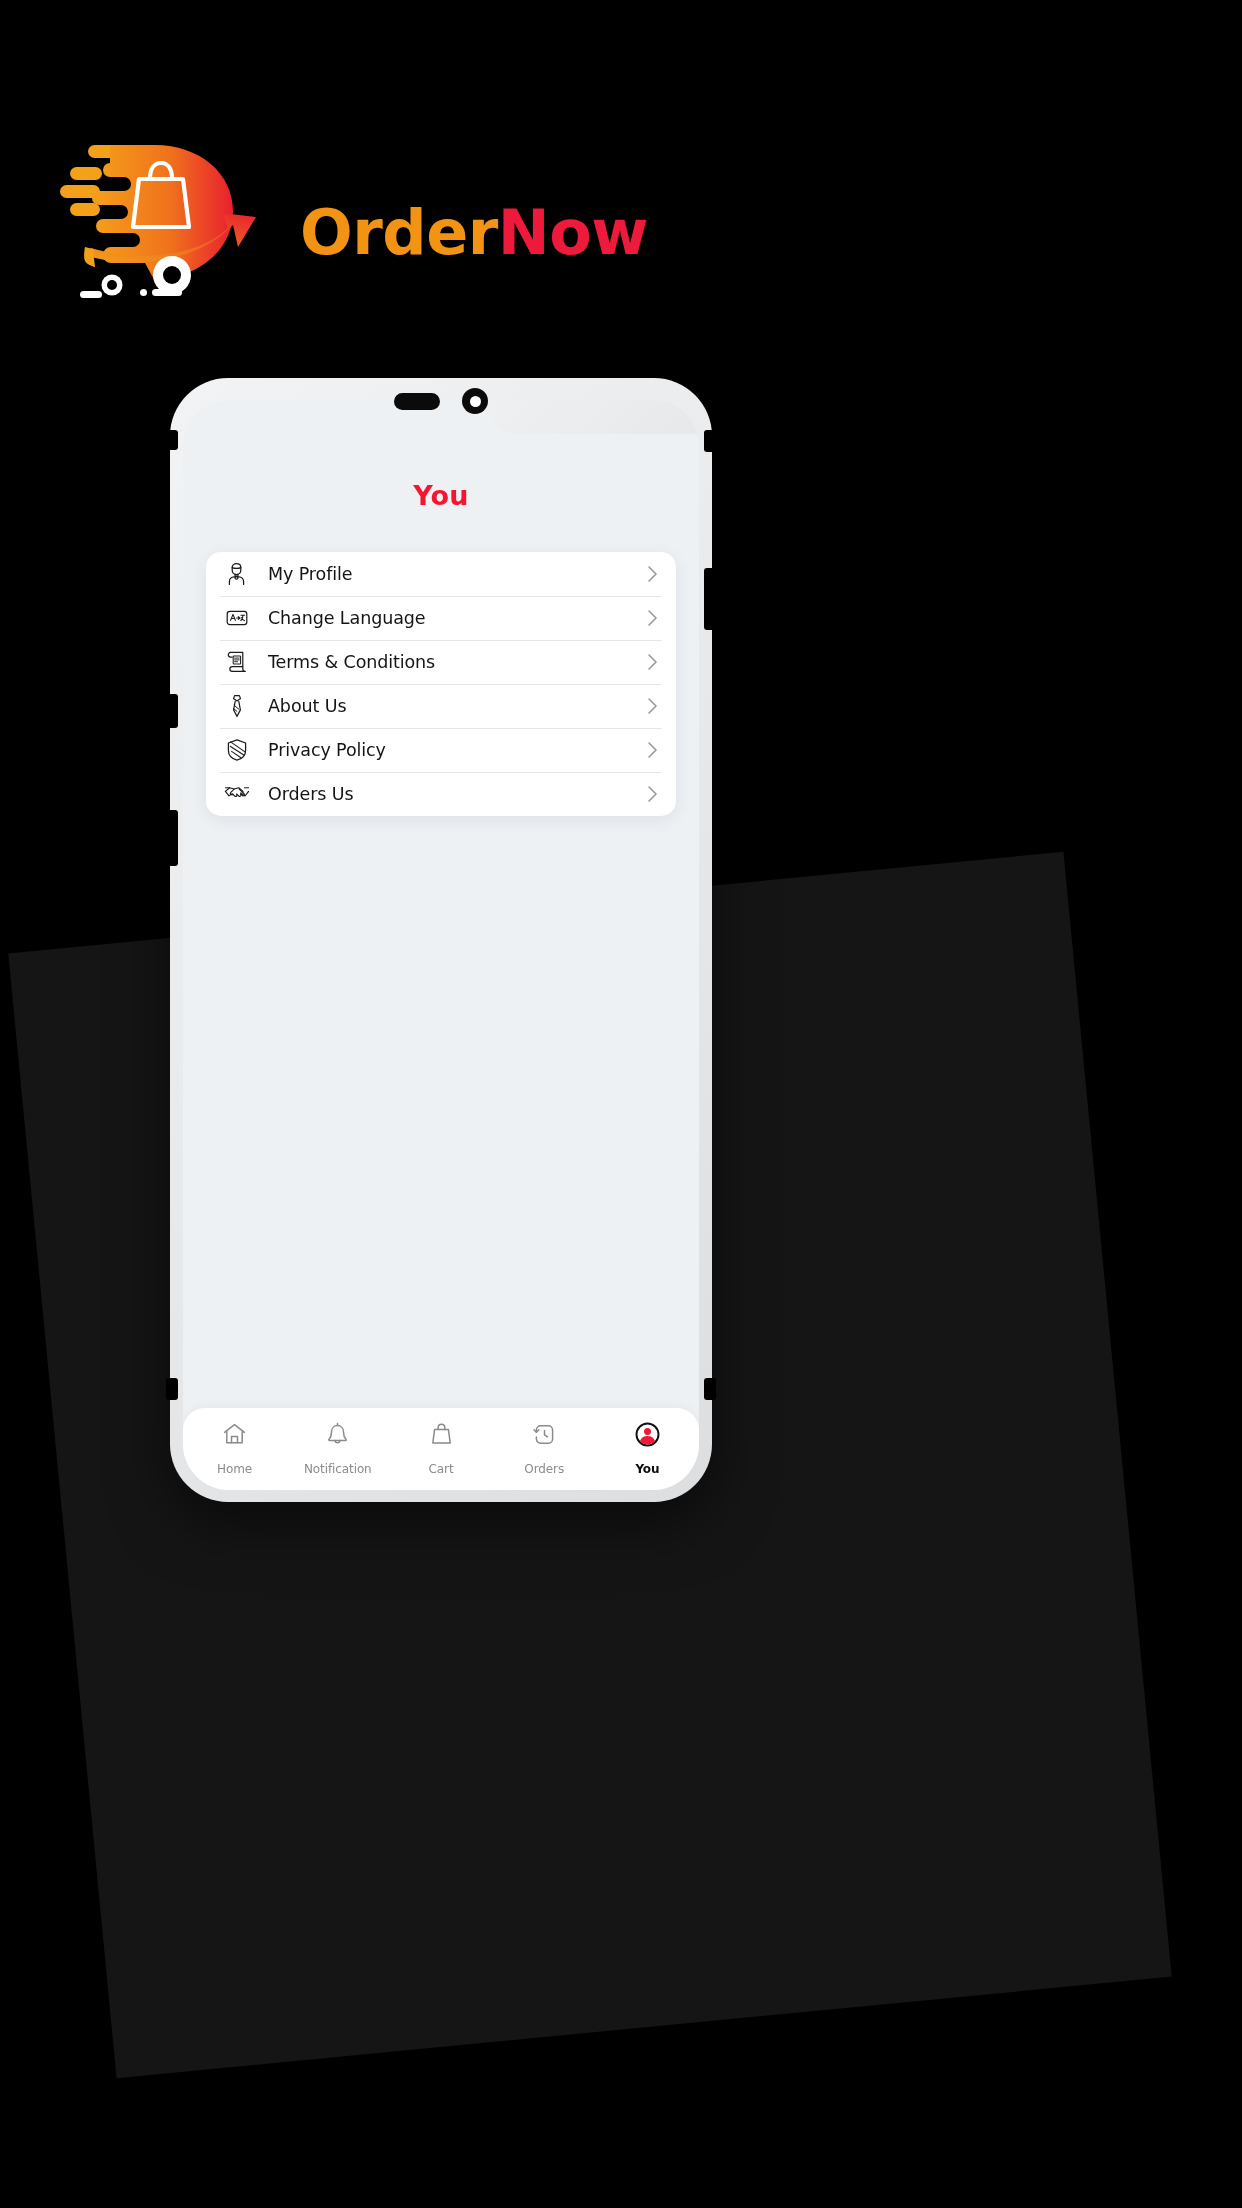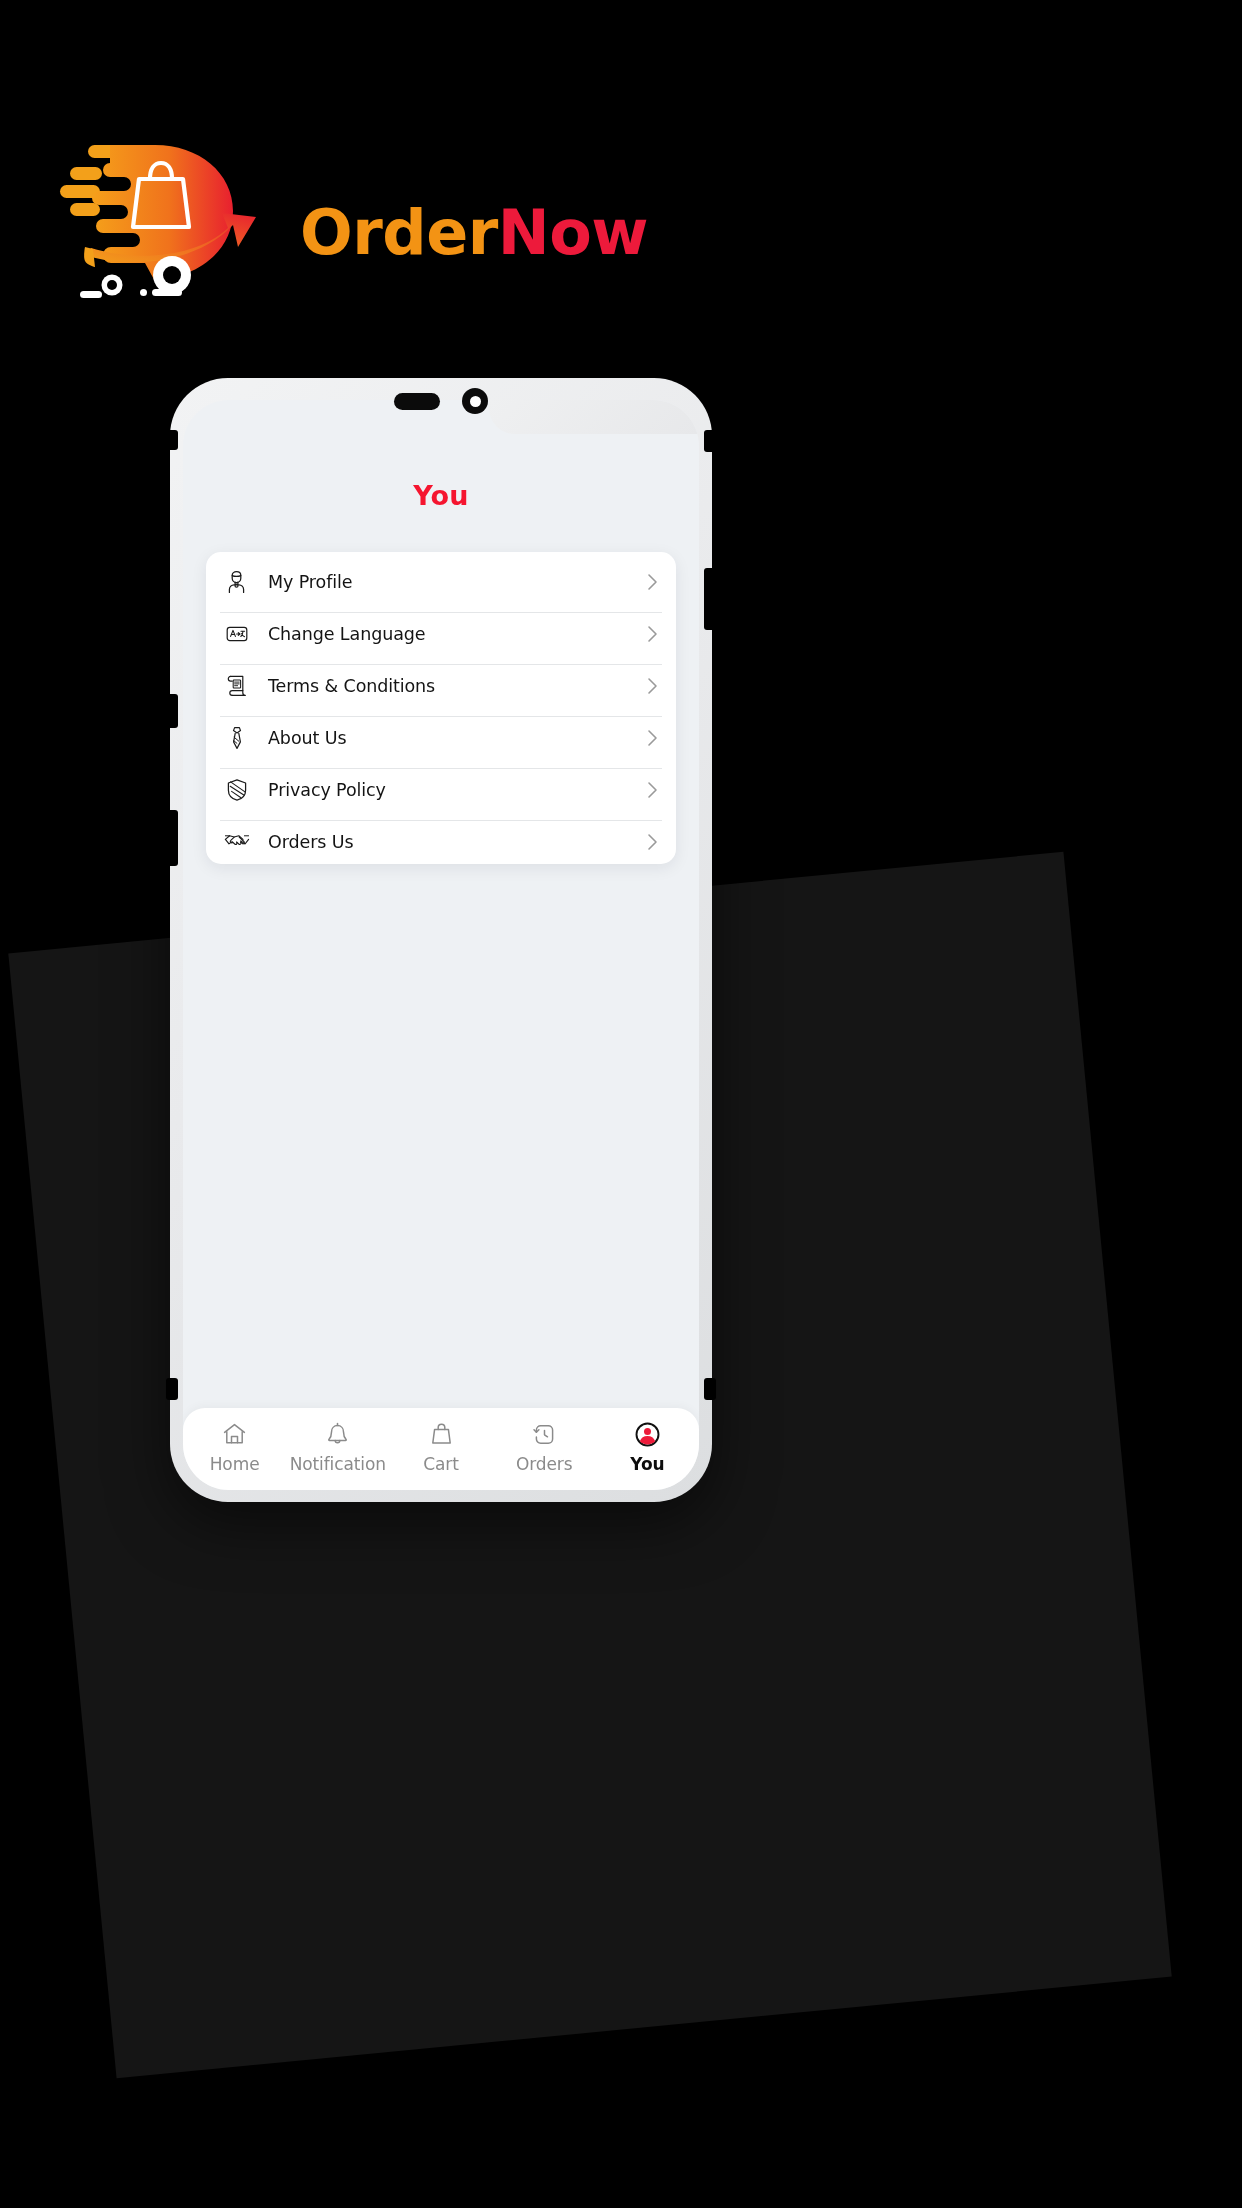--- a/index.html
+++ b/index.html
@@ -151,21 +151,20 @@
     box-shadow: 0 4px 16px rgba(20,30,50,0.08);
     padding: 0 0;
   }
   .menu-row {
     position: relative;
     display: flex;
     align-items: center;
     height: 44px;
     padding: 0 16px 0 14px;
     cursor: pointer;
-    margin-top: 8px;
   }
   .menu-row + .menu-row::before {
     content: "";
     position: absolute;
     left: 14px; right: 14px; top: 0;
     height: 1px;
     background: #e4e6e8;
   }
   .menu-icon {
     width: 34px; height: 34px;
@@ -204,23 +203,24 @@
     flex: 1 1 20%;
     display: flex;
     flex-direction: column;
     align-items: center;
     gap: 5px;
     cursor: pointer;
   }
   .nav-icon { height: 30px; display:flex; align-items:center; justify-content:center; color:#8b8b8b; }
   .nav-label {
     font-family: "DejaVu Sans", sans-serif;
-    font-size: 17px;
+    font-size: 12px;
     color: #8b8b8b;
     letter-spacing: -0.1px;
+    margin-top: 8px;
   }
   .nav-item.active .nav-label { color: #0d0d0d; font-weight: 700; }
 </style>
 </head>
 <body>
 
 <div id="stage">
 
   <div class="bg-shape"></div>
 

